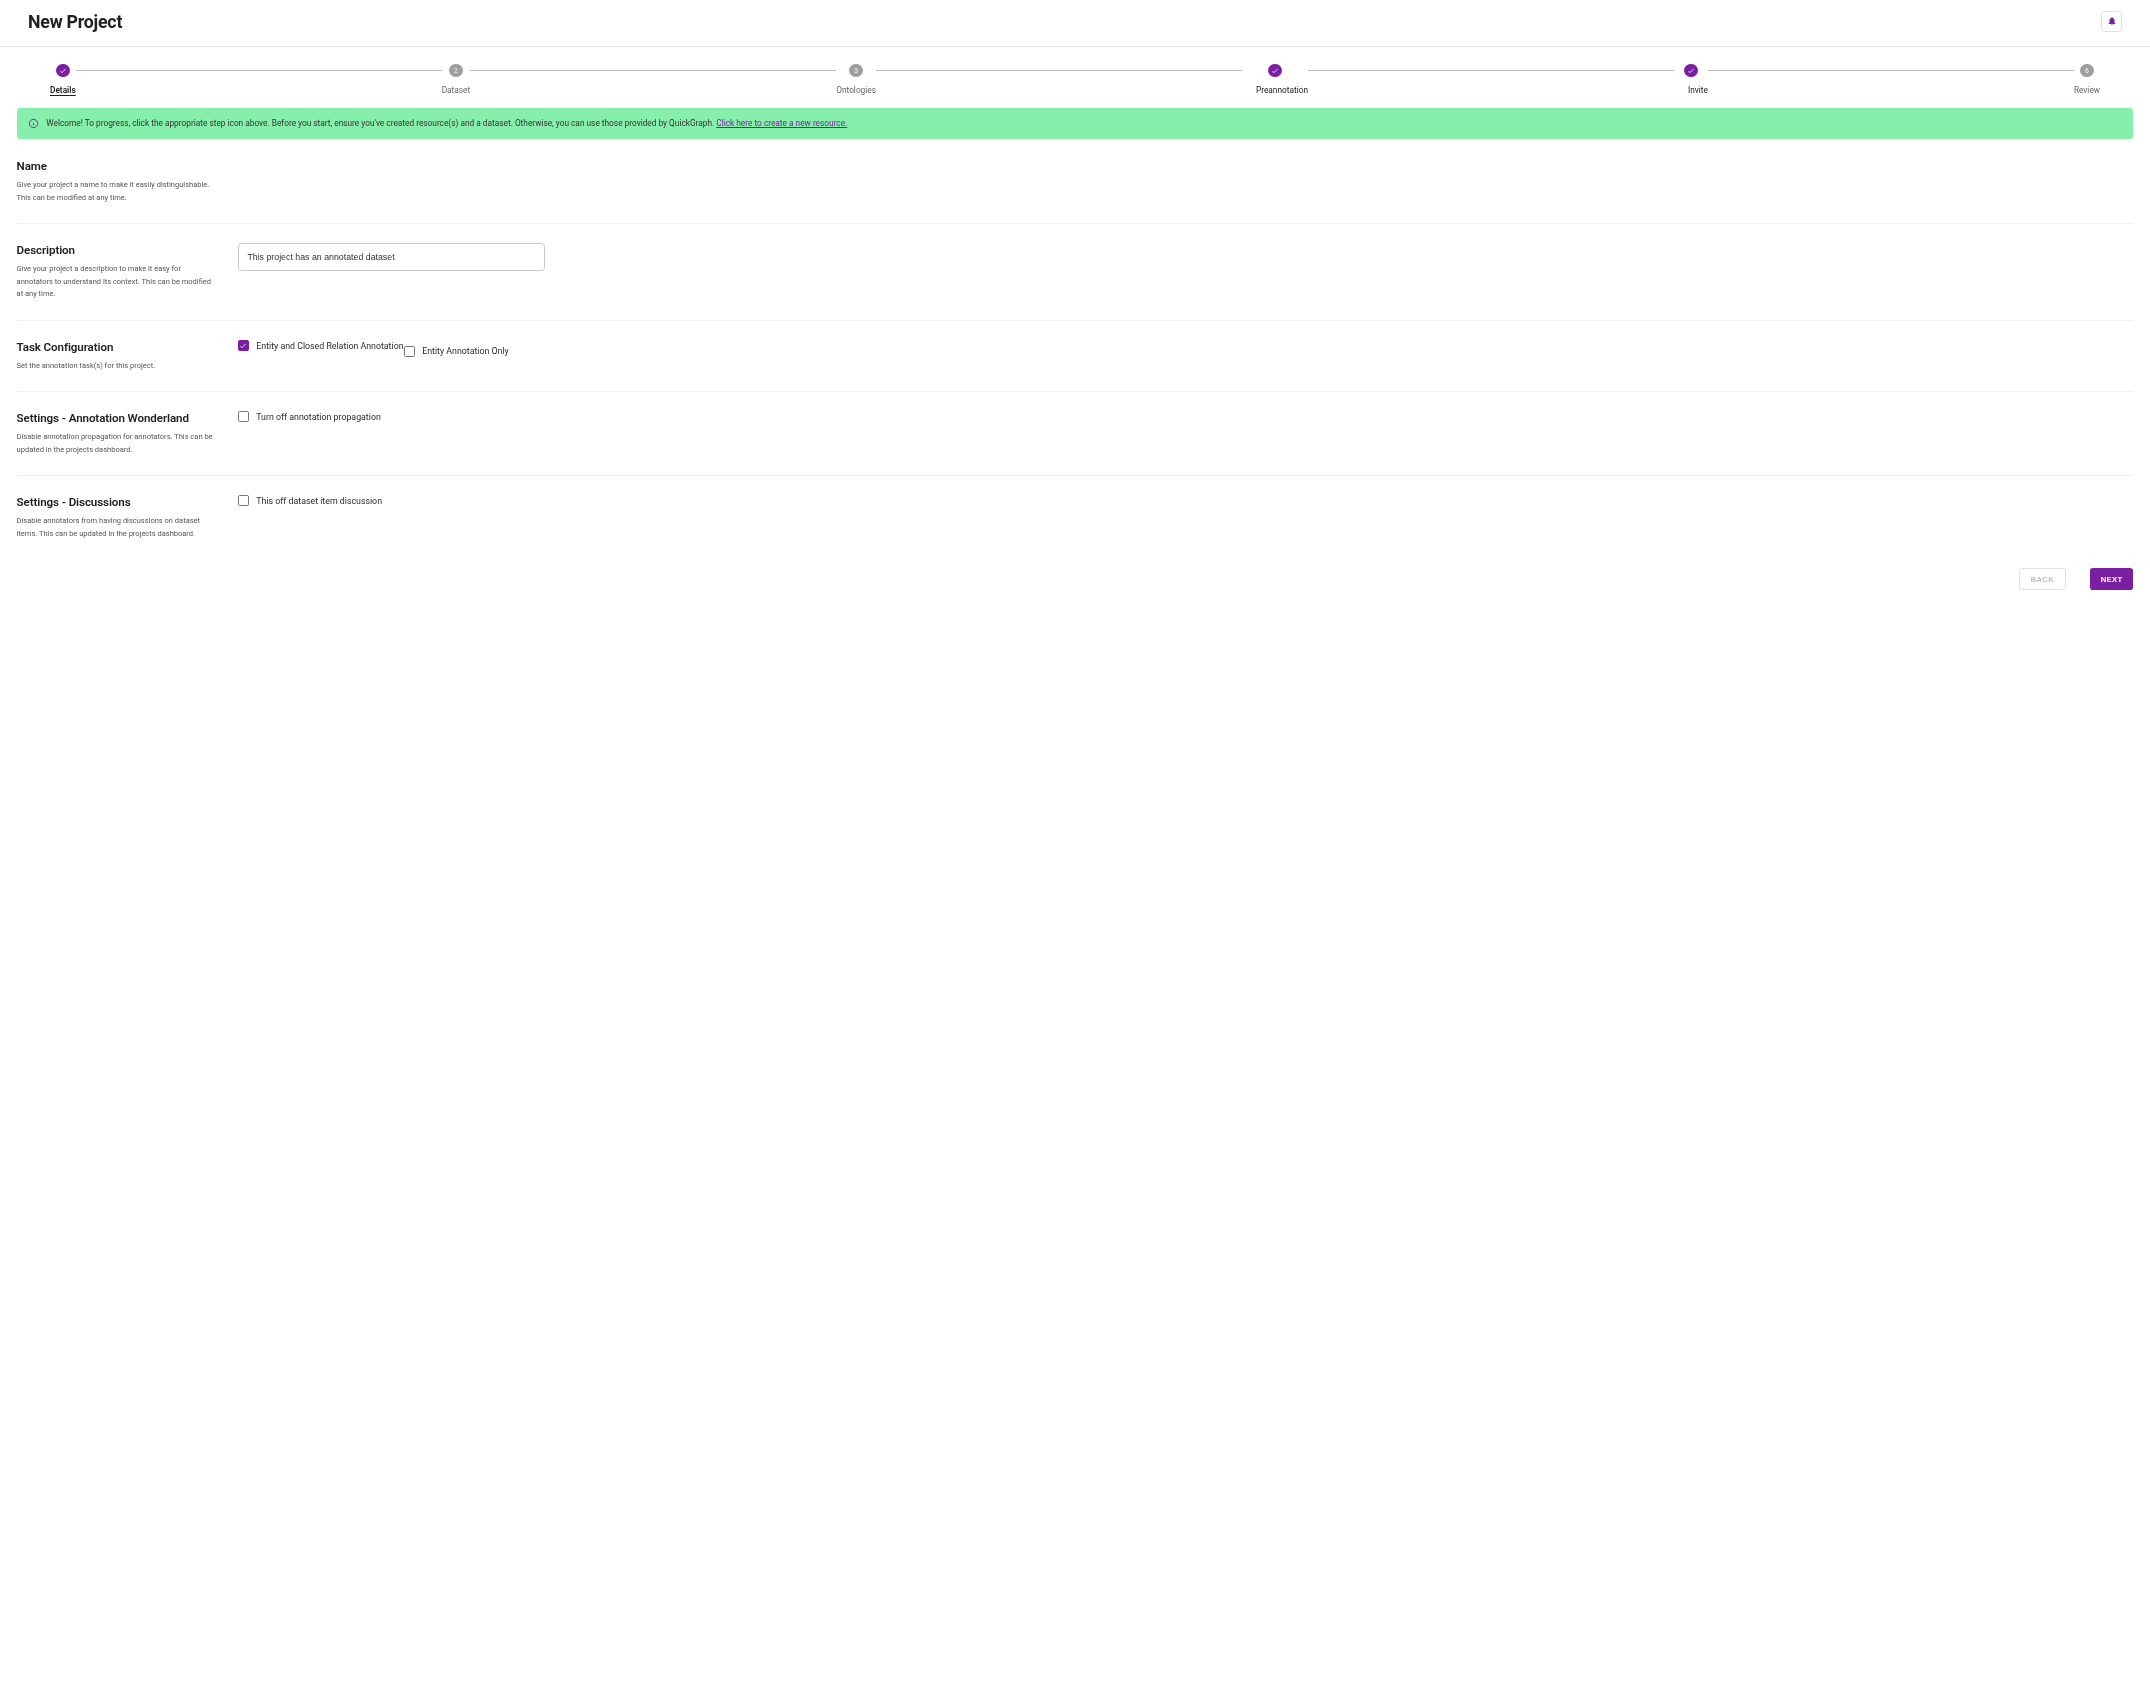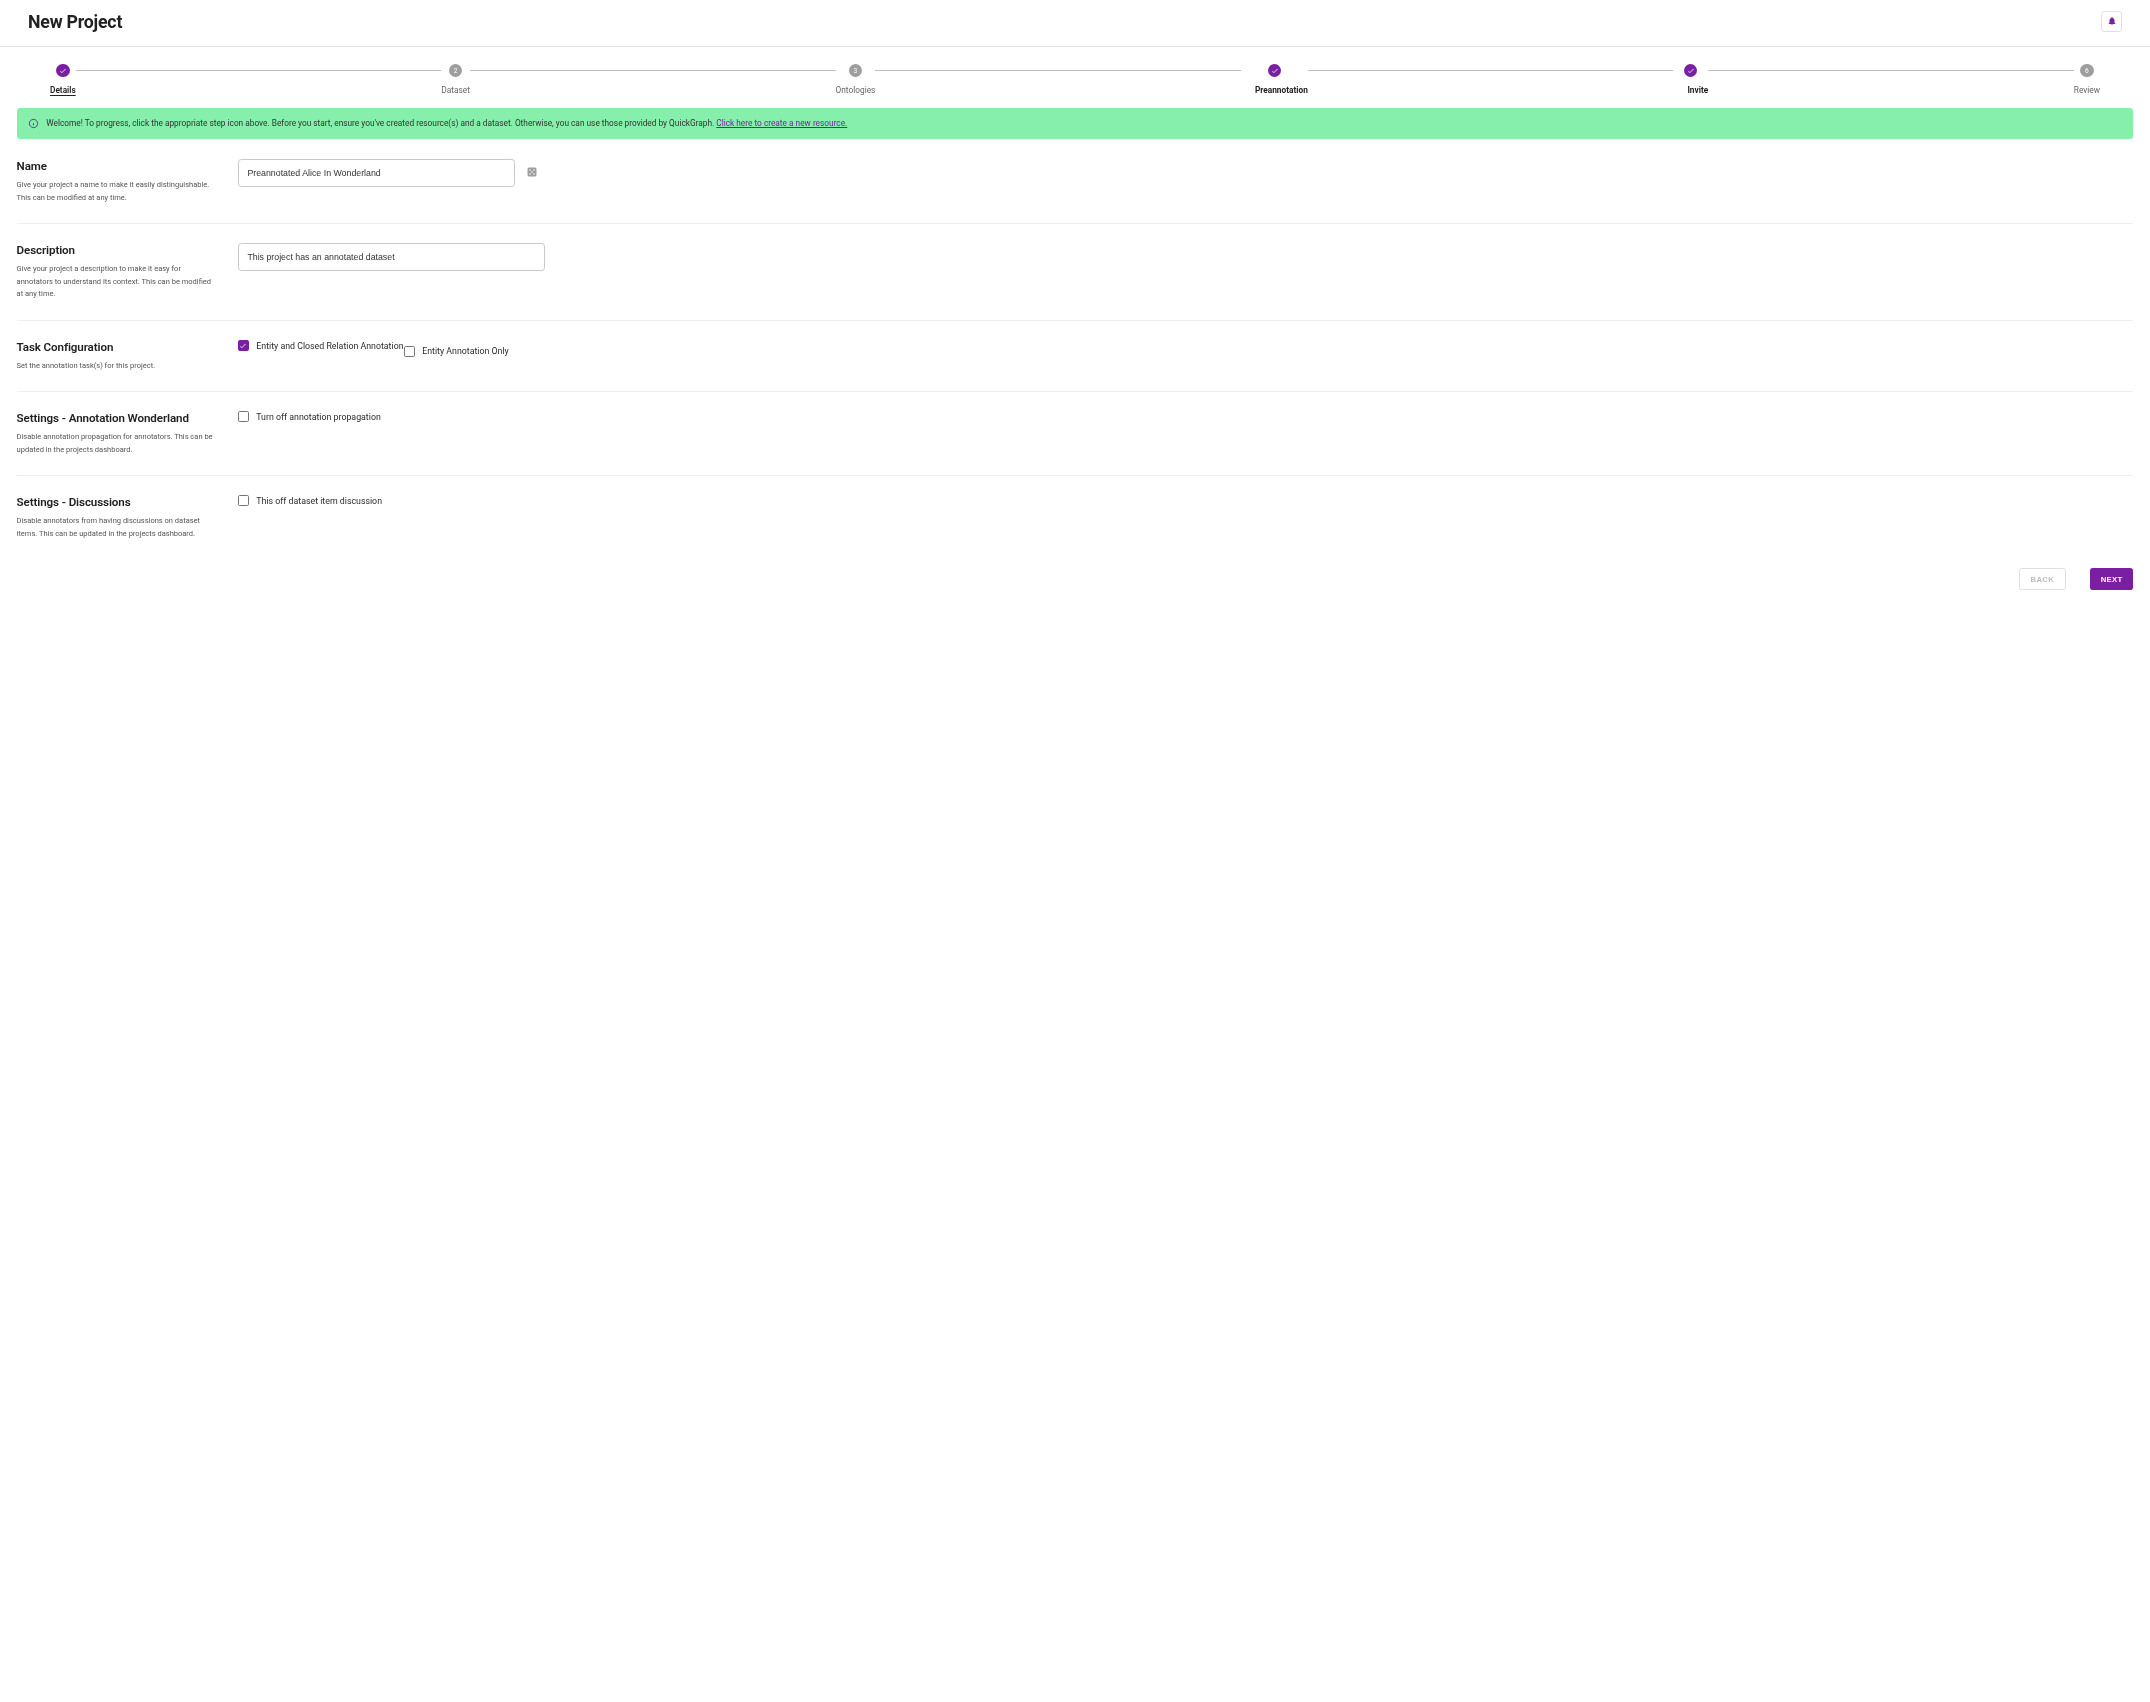--- a/index.html
+++ b/index.html
@@ -67,21 +67,21 @@
   .step-circle.completed { background: #7b1fa2; }
   .step-circle.pending   { background: #9e9e9e; }
   .step-circle svg { width: 7.7px; height: 7.7px; fill: #fff; }
   .step-label {
     margin-top: 7.7px;
     font-size: 8.3px;
     color: #666;
     white-space: nowrap;
   }
   .step.active .step-label { color: #212121; font-weight: 600; text-decoration: underline; text-underline-offset: 2.2px;}
-  .step.completed .step-label { color: #212121; font-weight: 700; padding-left: 14px; }
+  .step.completed .step-label { color: #212121; font-weight: 400; padding-left: 14px; }
 
   .content { padding: 0 16.6px 16.6px 16.6px; }
 
   .info-banner {
     display: flex;
     gap: 7.7px;
     background: #86efac;
     border-radius: 3.3px;
     padding: 8.8px 11px;
     margin-bottom: 20px;
@@ -266,35 +266,20 @@
     <div class="info-text">
       <span>Welcome! To progress, click the appropriate step icon above. Before you start, ensure you've created resource(s) and a dataset. Otherwise, you can use those provided by QuickGraph. </span>
       <a>Click here to create a new resource.</a>
     </div>
   </div>
 
   <div class="section">
     <div class="section-left">
       <div class="section-title">Name</div>
       <div class="section-desc">Give your project a name to make it easily distinguishable. This can be modified at any time.</div>
-    </div>
-    <div class="section-right">
-      <input class="text-input" type="text" value="Preannotated Alice In Wonderland" style="">
-      <span class="dice-btn">
-        <span>
-          <svg viewBox="0 0 24 24">
-              <rect x="3" y="3" width="18" height="18" rx="3"></rect>
-              <circle cx="8" cy="8" r="1.6" fill="#fff"></circle>
-              <circle cx="16" cy="8" r="1.6" fill="#fff"></circle>
-              <circle cx="12" cy="12" r="1.6" fill="#fff"></circle>
-              <circle cx="8" cy="16" r="1.6" fill="#fff"></circle>
-              <circle cx="16" cy="16" r="1.6" fill="#fff"></circle>
-            </svg>
-        </span>
-      </span>
     </div>
   </div>
 
   <div class="section">
     <div class="section-left">
       <div class="section-title">Description</div>
       <div class="section-desc">Give your project a description to make it easy for annotators to understand its context. This can be modified at any time.</div>
     </div>
     <div class="section-right">
       <input class="text-input wide" type="text" value="This project has an annotated dataset" style="">

